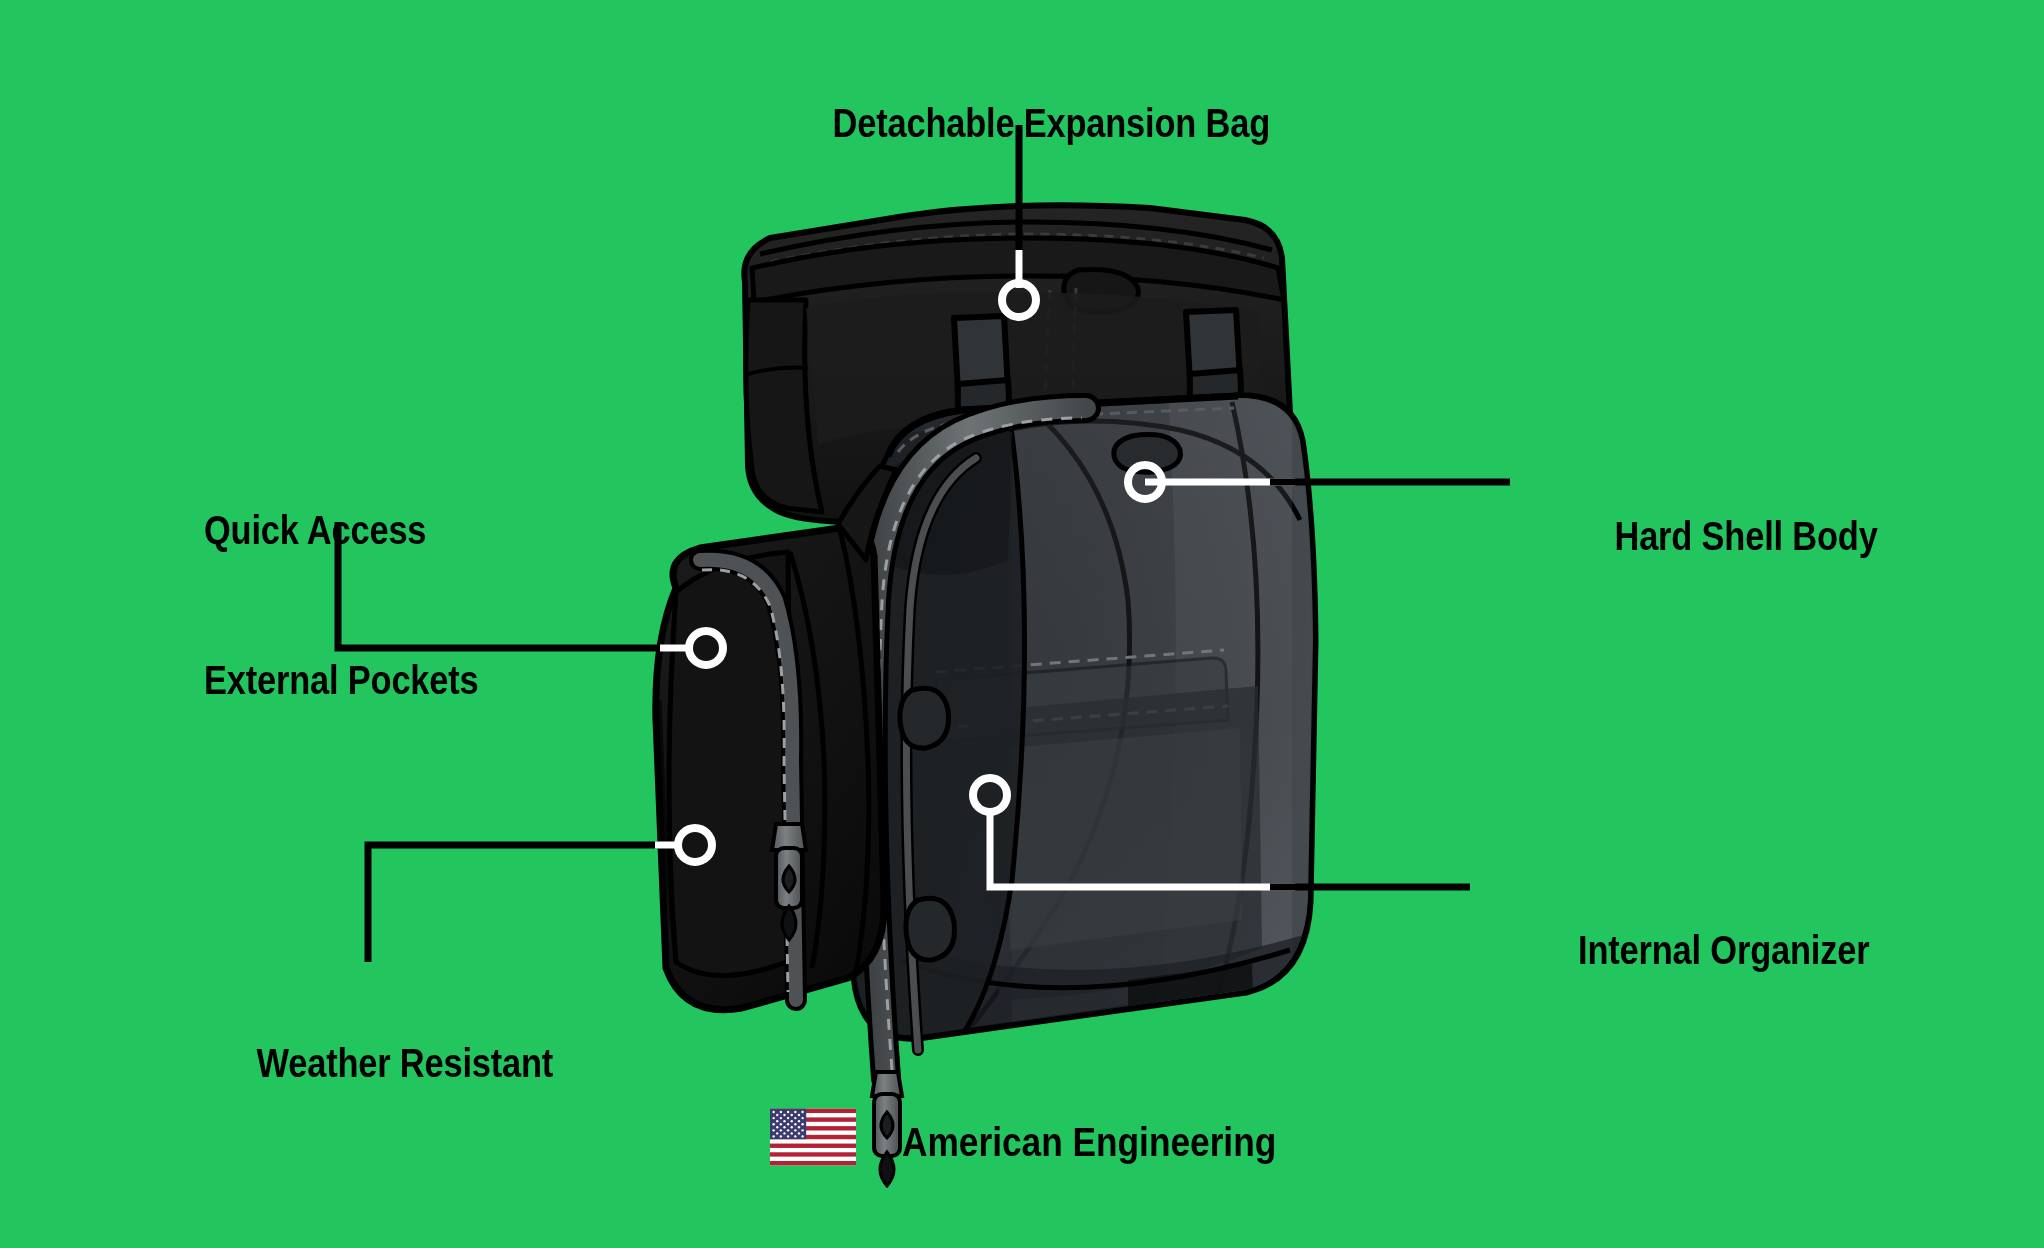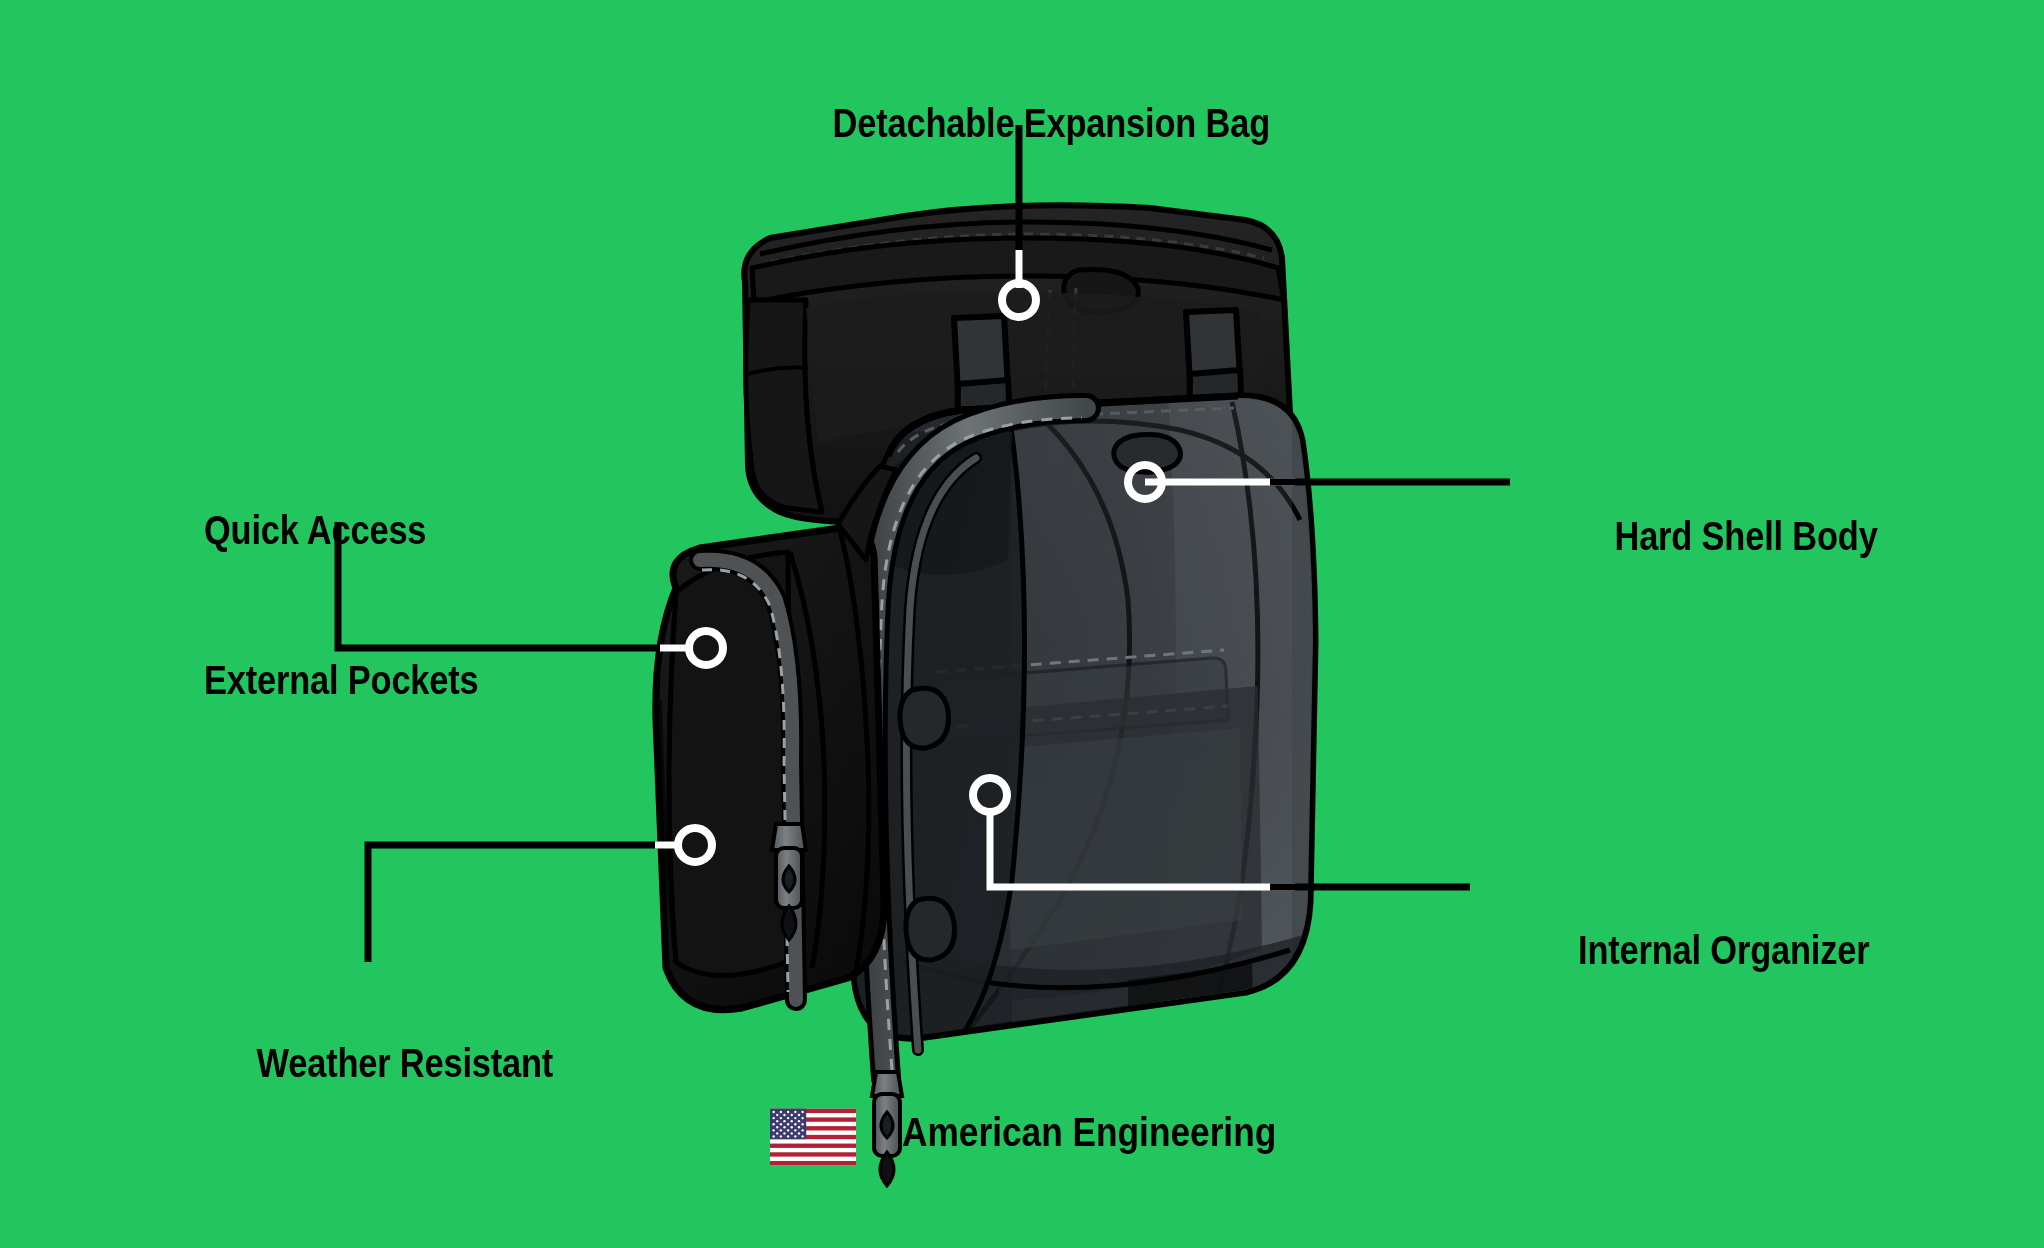--- a/index.html
+++ b/index.html
@@ -37,21 +37,21 @@
     transform-origin: left top;
   }
   .callout-label.right-anchor {
     transform-origin: right top;
   }
   .footer-row {
     position: absolute;
     left: 770px;
     top: 1108px;
     display: flex;
-    align-items: flex-start;
+    align-items: flex-end;
     gap: 46px;
   }
   .flag-icon {
     width: 86px;
     height: 58px;
     display: block;
     flex: 0 0 auto;
   }
   .footer-text {
     font-family: "Liberation Sans Narrow", "Liberation Sans", sans-serif;

